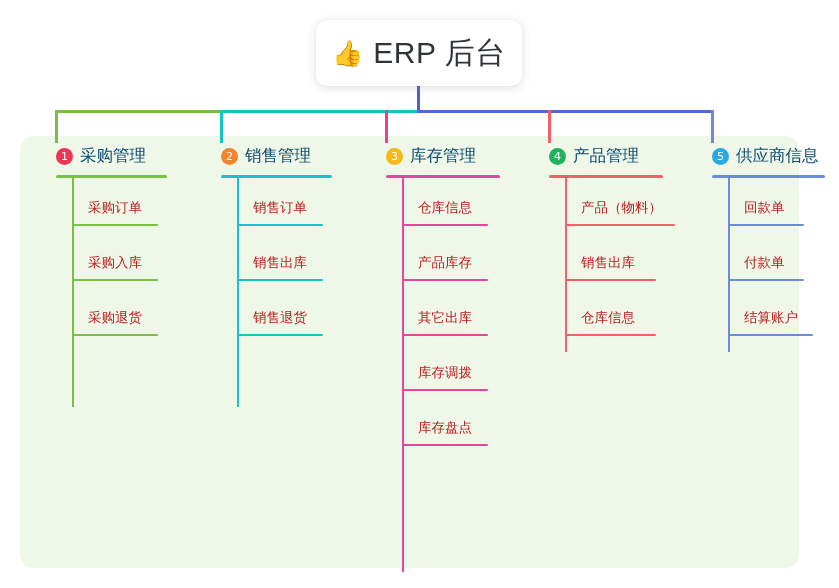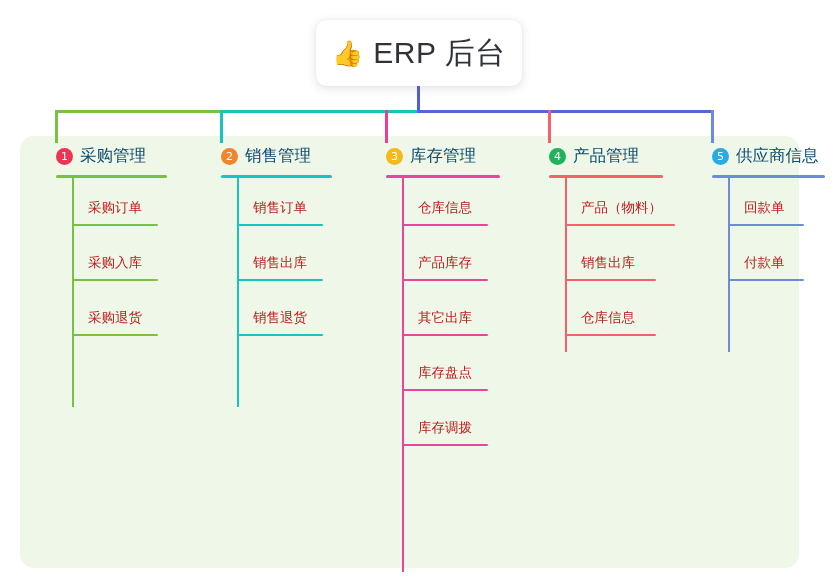--- a/index.html
+++ b/index.html
@@ -209,25 +209,25 @@
           </div>
           <div class="leaf">
             <span class="leaf-label">产品库存</span>
             <div class="leaf-underline" style="width: 85px; background: rgb(232, 70, 154);"></div>
           </div>
           <div class="leaf">
             <span class="leaf-label">其它出库</span>
             <div class="leaf-underline" style="width: 85px; background: rgb(232, 70, 154);"></div>
           </div>
           <div class="leaf">
+            <span class="leaf-label">库存调拨</span>
+            <div class="leaf-underline" style="width: 85px; background: rgb(232, 70, 154);"></div>
+          </div>
+          <div class="leaf">
             <span class="leaf-label">库存盘点</span>
-            <div class="leaf-underline" style="width: 85px; background: rgb(232, 70, 154);"></div>
-          </div>
-          <div class="leaf">
-            <span class="leaf-label">库存调拨</span>
             <div class="leaf-underline" style="width: 85px; background: rgb(232, 70, 154);"></div>
           </div>
         </div>
       </div>
       <div class="column" style="left: 531px;">
         <div class="col-header">
           <span class="badge" style="background: rgb(31, 179, 92);">4</span>
           <span class="col-title">产品管理</span>
         </div>
         <div class="col-underline" style="width: 114px; background: rgb(244, 97, 107);"></div>
@@ -256,17 +256,21 @@
         <div class="col-spine" style="background: rgb(108, 139, 217); height: 175px;"></div>
         <div class="leaf-list">
           <div class="leaf">
             <span class="leaf-label">回款单</span>
             <div class="leaf-underline" style="width: 75px; background: rgb(108, 139, 217);"></div>
           </div>
           <div class="leaf">
             <span class="leaf-label">付款单</span>
             <div class="leaf-underline" style="width: 75px; background: rgb(108, 139, 217);"></div>
           </div>
+          <div class="leaf">
+            <span class="leaf-label">结算账户</span>
+            <div class="leaf-underline" style="width: 84px; background: rgb(108, 139, 217);"></div>
+          </div>
         </div>
       </div>
     </div>
 
 </div>
 
 </body></html>

